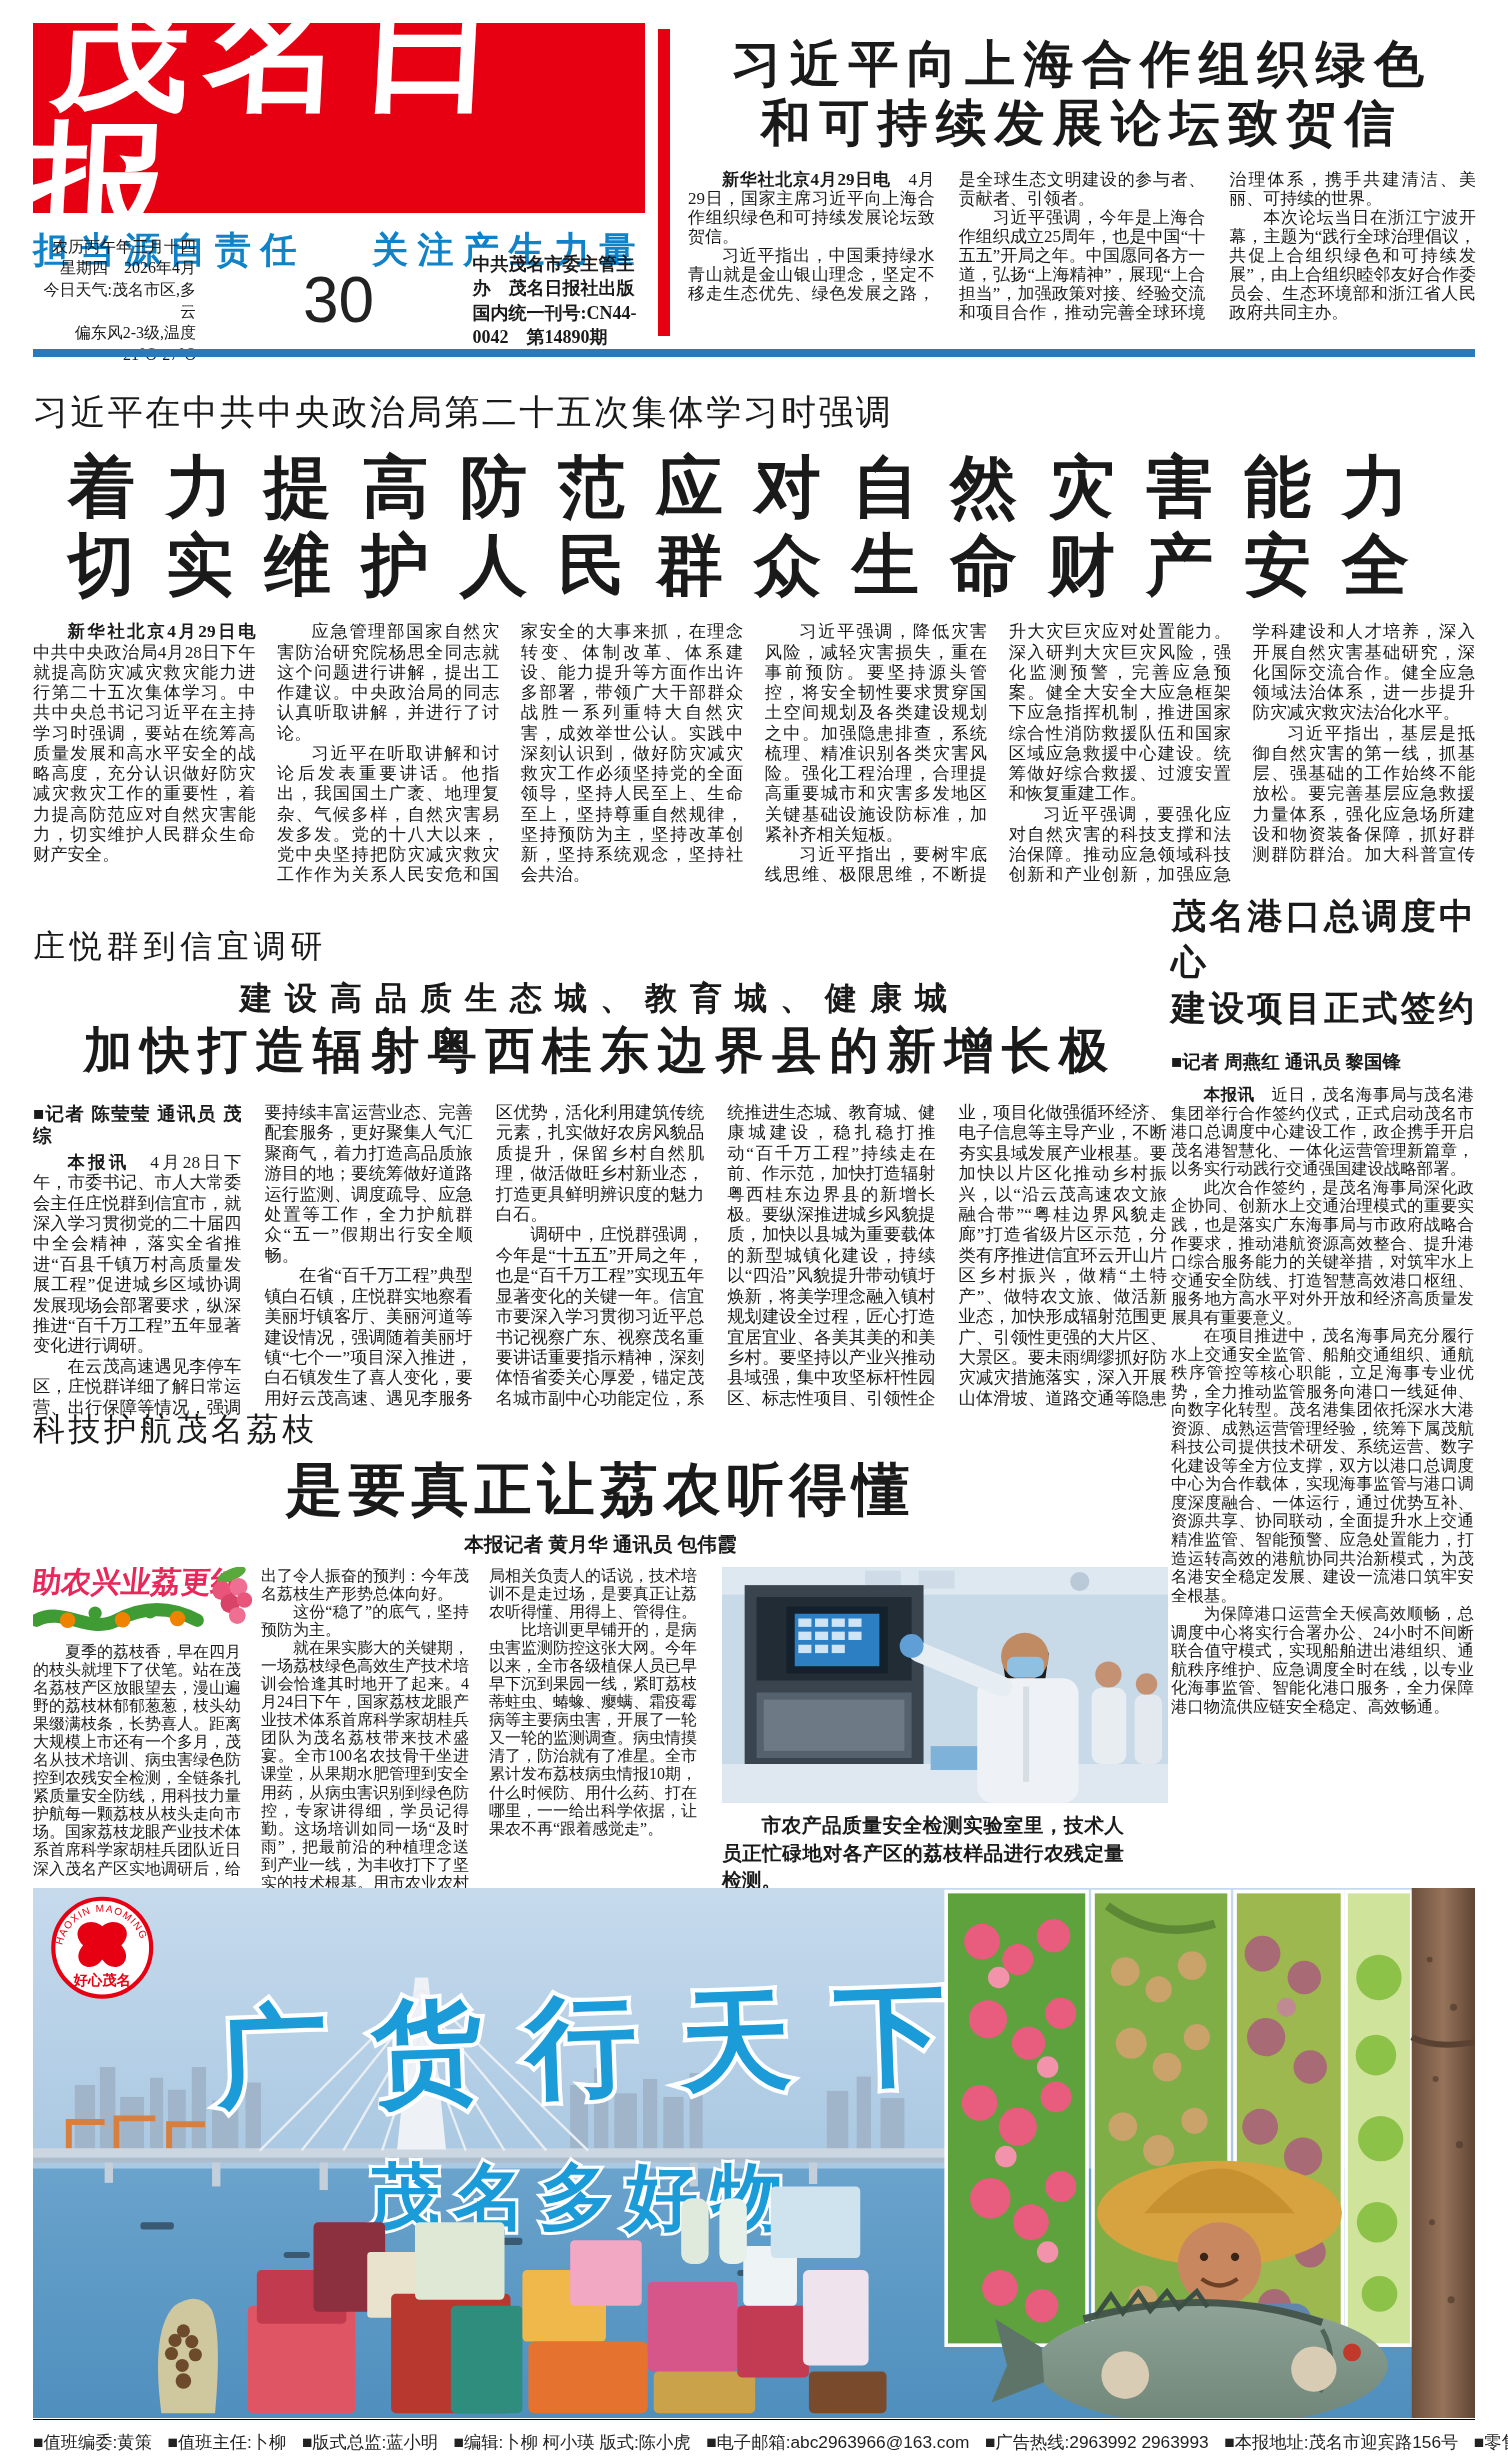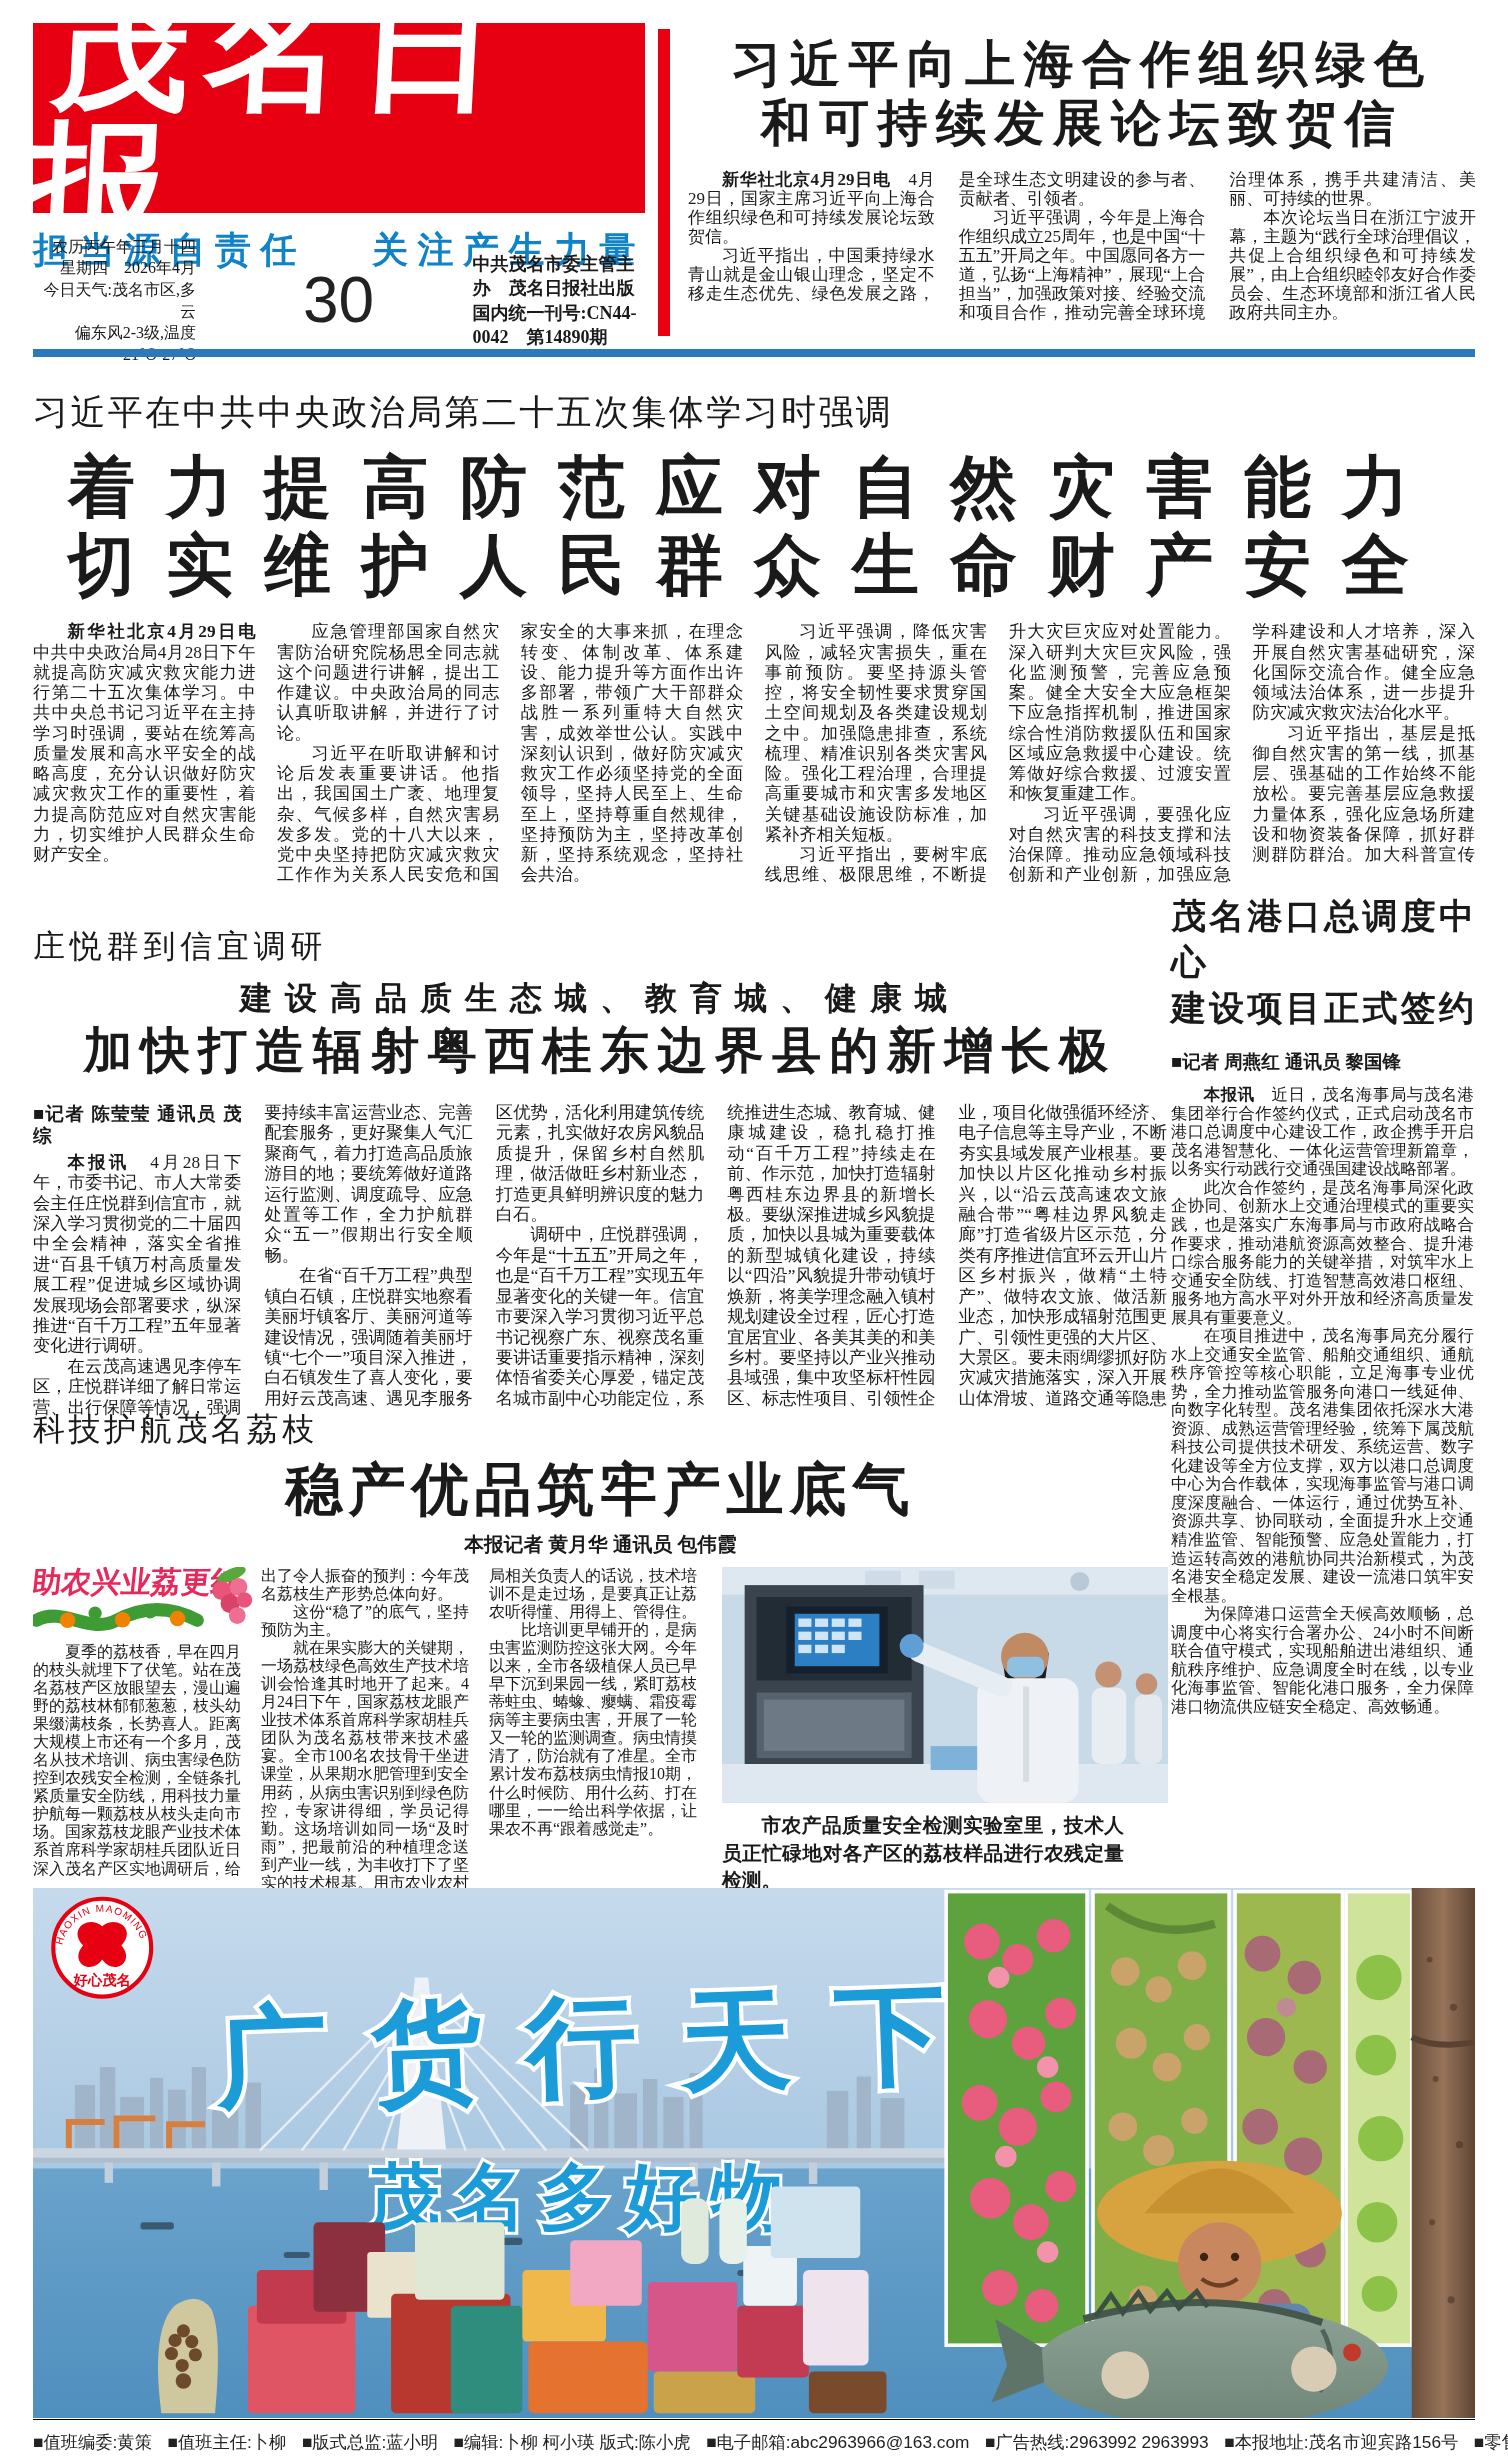--- a/index.html
+++ b/index.html
@@ -150,21 +150,21 @@
     <div class="pa-body">
       <p class="para"><b>本报讯　</b><span>近日，茂名海事局与茂名港集团举行合作签约仪式，正式启动茂名市港口总调度中心建设工作，政企携手开启茂名港智慧化、一体化运营管理新篇章，以务实行动践行交通强国建设战略部署。</span></p>
       <p class="para"><span>此次合作签约，是茂名海事局深化政企协同、创新水上交通治理模式的重要实践，也是落实广东海事局与市政府战略合作要求，推动港航资源高效整合、提升港口综合服务能力的关键举措，对筑牢水上交通安全防线、打造智慧高效港口枢纽、服务地方高水平对外开放和经济高质量发展具有重要意义。</span></p>
       <p class="para"><span>在项目推进中，茂名海事局充分履行水上交通安全监管、船舶交通组织、通航秩序管控等核心职能，立足海事专业优势，全力推动监管服务向港口一线延伸、向数字化转型。茂名港集团依托深水大港资源、成熟运营管理经验，统筹下属茂航科技公司提供技术研发、系统运营、数字化建设等全方位支撑，双方以港口总调度中心为合作载体，实现海事监管与港口调度深度融合、一体运行，通过优势互补、资源共享、协同联动，全面提升水上交通精准监管、智能预警、应急处置能力，打造运转高效的港航协同共治新模式，为茂名港安全稳定发展、建设一流港口筑牢安全根基。</span></p>
       <p class="para"><span>为保障港口运营全天候高效顺畅，总调度中心将实行合署办公、24小时不间断联合值守模式，实现船舶进出港组织、通航秩序维护、应急调度全时在线，以专业化海事监管、智能化港口服务，全力保障港口物流供应链安全稳定、高效畅通。</span></p>
     </div>
   </div>
 
   <div class="abs" style="left:33px;top:1408px;width:1135px;">
     <div class="kicker ly-kicker">科技护航茂名荔枝</div>
-    <div class="hl ly-headline" style="margin-top:3.6px;">稳产优品筑牢产业底气</div>
+    <div class="hl ly-headline" style="margin-top:3.6px;">是要真正让荔农听得懂</div>
     <div class="ly-byline">本报记者 黄月华 通讯员 包伟霞</div>
 
     <div class="ly-body">
       <div class="body-cols ly-cols">
         <div class="badge-spacer"></div>
         <p class="para"><span>夏季的荔枝香，早在四月的枝头就埋下了伏笔。站在茂名荔枝产区放眼望去，漫山遍野的荔枝林郁郁葱葱，枝头幼果缀满枝条，长势喜人。距离大规模上市还有一个多月，茂名从技术培训、病虫害绿色防控到农残安全检测，全链条扎紧质量安全防线，用科技力量护航每一颗荔枝从枝头走向市场。国家荔枝龙眼产业技术体系首席科学家胡桂兵团队近日深入茂名产区实地调研后，给出了令人振奋的预判：今年茂名荔枝生产形势总体向好。</span></p>
         <p class="para"><span>这份“稳了”的底气，坚持预防为主。</span></p>
         <p class="para"><span>就在果实膨大的关键期，一场荔枝绿色高效生产技术培训会恰逢其时地开了起来。4月24日下午，国家荔枝龙眼产业技术体系首席科学家胡桂兵团队为茂名荔枝带来技术盛宴。全市100名农技骨干坐进课堂，从果期水肥管理到安全用药，从病虫害识别到绿色防控，专家讲得细，学员记得勤。这场培训如同一场“及时雨”，把最前沿的种植理念送到产业一线，为丰收打下了坚实的技术根基。用市农业农村局相关负责人的话说，技术培训不是走过场，是要真正让荔农听得懂、用得上、管得住。</span></p>
         <p class="para"><span>比培训更早铺开的，是病虫害监测防控这张大网。今年以来，全市各级植保人员已早早下沉到果园一线，紧盯荔枝蒂蛀虫、蝽蟓、瘿螨、霜疫霉病等主要病虫害，开展了一轮又一轮的监测调查。病虫情摸清了，防治就有了准星。全市累计发布荔枝病虫情报10期，什么时候防、用什么药、打在哪里，一一给出科学依据，让果农不再“跟着感觉走”。</span></p>
 

